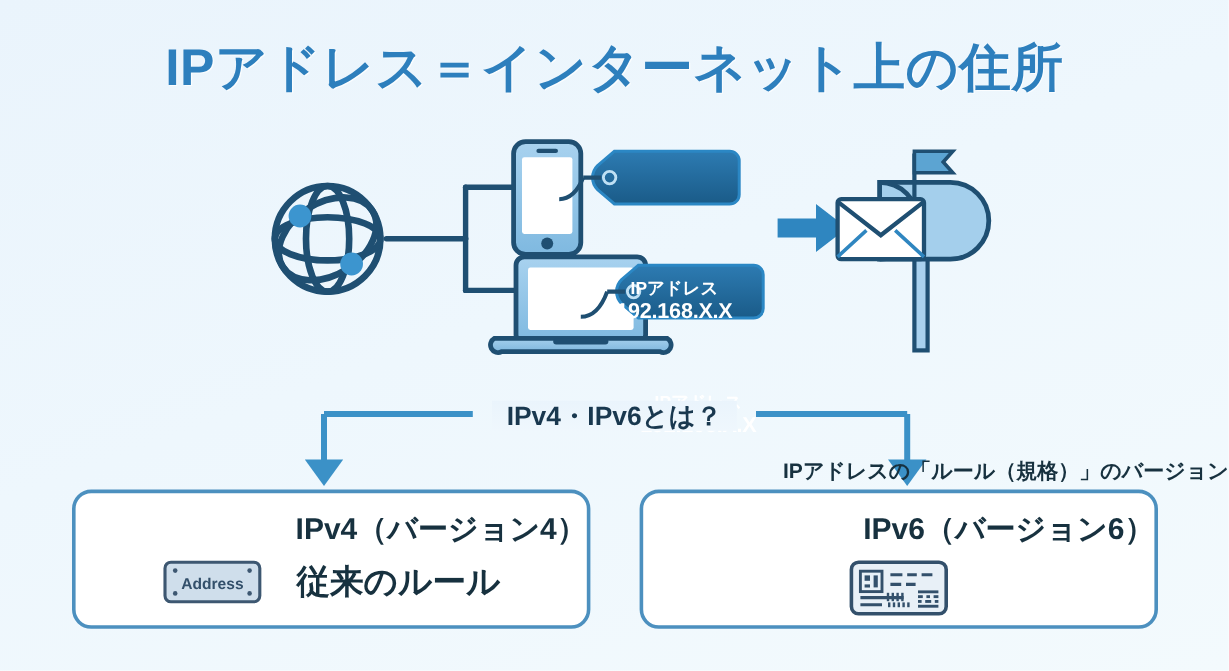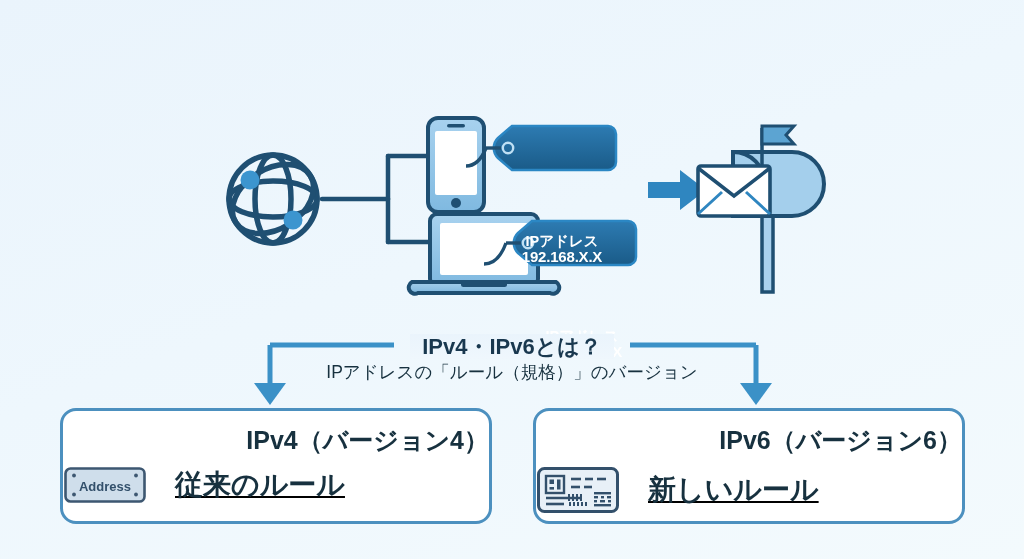--- a/index.html
+++ b/index.html
@@ -64,21 +64,21 @@
     text-align: center;
     line-height: 1.12;
     pointer-events: none;
   }
   .tag .t1 {
     font-size: 14.5px;
     font-weight: bold;
     display: block;
   }
   .tag .t2 {
-    font-size: 15px;
+    font-size: 18px;
     font-weight: bold;
     display: block;
     letter-spacing: -0.2px;
   }
   #tagPhoneText { left: 512px; top: 129px; width: 100px; }
   #tagLaptopText { left: 532px; top: 224px; width: 100px; }
 
   
   .midsection {
     position: absolute;
@@ -98,25 +98,25 @@
     color: #19384f;
     white-space: nowrap;
   }
   .mid-heading .hbg {
     background: linear-gradient(180deg, #eaf4fc 0%, #eff7fd 100%);
     padding: 0 12px;
   }
   .mid-sub {
     position: absolute;
     left: 0;
-    top: 40px;
-    width: 1024px;
-    text-align: center;
+    top: 60px;
+    width: 1024px;
+    text-align: right;
     font-size: 17.5px;
-    font-weight: normal;
+    font-weight: bold;
     color: #17313f;
     white-space: nowrap;
   }
 
   
   .boxes {
     position: absolute;
     left: 0;
     top: 408px;
     width: 1024px;
@@ -145,37 +145,38 @@
     color: #17313f;
     white-space: nowrap;
   }
   .vbox-row {
     position: absolute;
     left: 0;
     top: 55px;
     width: 100%;
     display: flex;
     align-items: center;
+    justify-content: center;
     gap: 28px;
-    text-decoration: underline;
   }
   .vbox-note {
     font-size: 28px;
     font-weight: bold;
     color: #17313f;
     white-space: nowrap;
   }
   .icon-plate, .icon-card { flex: 0 0 auto; display: block; }
 </style>
 </head>
 <body>
 
 <div id="stage">
   <div id="canvasArea">
 
+    <div class="title">IPアドレス＝インターネット上の住所</div>
 
     <div class="diagram">
 
       <svg class="svg-layer" width="1024" height="200" viewBox="0 0 1024 200">
         <defs>
           <linearGradient id="gDevice" x1="0" y1="0" x2="0" y2="1">
             <stop offset="0" stop-color="#a8d2ef"></stop>
             <stop offset="1" stop-color="#7fb9e0"></stop>
           </linearGradient>
           <linearGradient id="gTag" x1="0" y1="0" x2="0" y2="1">
@@ -333,19 +334,18 @@
               <rect x="58" y="26" width="17" height="2.4"></rect>
               <rect x="58" y="30" width="4" height="2.4"></rect>
               <rect x="65" y="30" width="3" height="2.4"></rect>
               <rect x="71" y="30" width="4" height="2.4"></rect>
               <rect x="58" y="34" width="3" height="2.4"></rect>
               <rect x="64" y="34" width="5" height="2.4"></rect>
               <rect x="72" y="34" width="3" height="2.4"></rect>
               <rect x="58" y="38" width="17" height="2.4"></rect>
             </g>
           </svg>
-          <span class="vbox-note">新しいルール</span>
         </div>
       </div>
 
     </div>
   </div>
 </div>
 
 </body></html>

